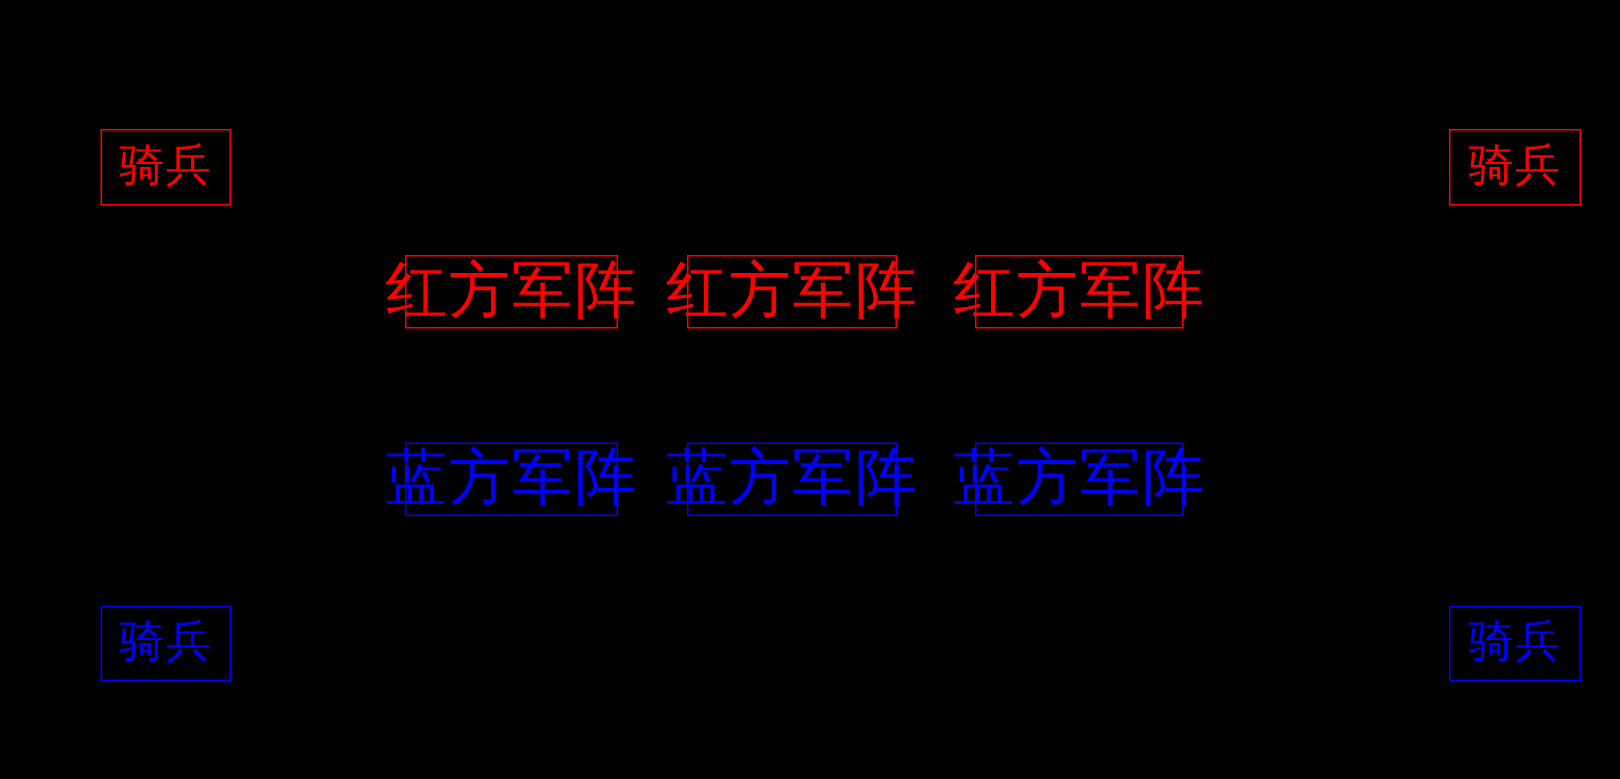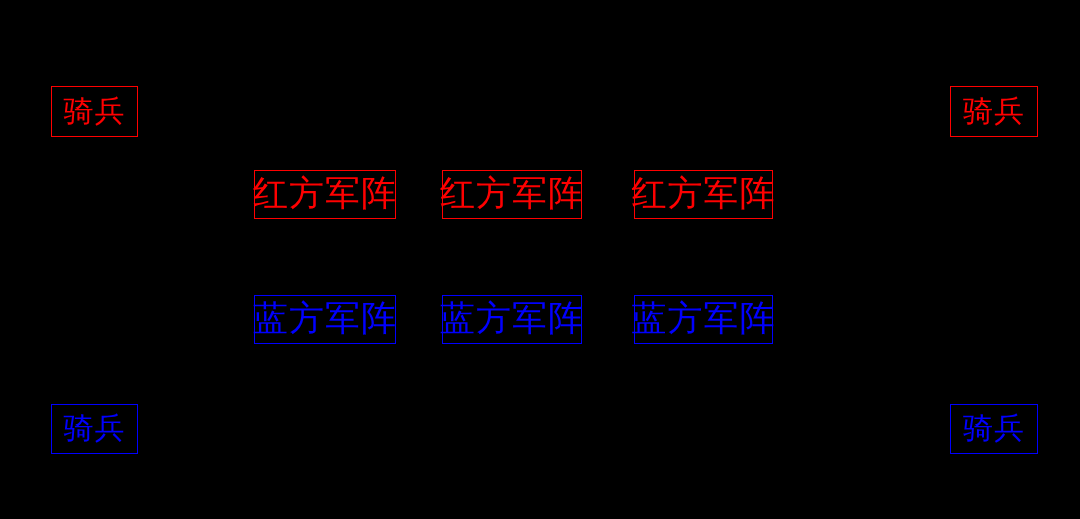--- a/index.html
+++ b/index.html
@@ -43,27 +43,27 @@
   }
   .side-blue {
     border-color: #0000FF;
     color: #0000FF;
     font-family: Liberation Serif, serif;
   }
   .type-cavalry {
     font-size: 30px;
   }
   .type-formation {
-    font-size: 35px;
+    font-size: 41px;
   }
 </style>
 </head>
 <body>
 
-<div id="battlefield" style="width: 989px; height: 519px; background: rgb(0, 0, 0);">
+<div id="battlefield" style="width: 989px; height: 519px; background: rgb(0, 0, 0); margin-left: 16px;">
     <div class="unit-box side-red type-cavalry" style="left: 51px; top: 86px; width: 87px; height: 51px; border-color: rgb(255, 0, 0); color: rgb(255, 0, 0);">
       <span class="unit-label">骑兵</span>
     </div>
     <div class="unit-box side-red type-cavalry" style="left: 950px; top: 86px; width: 88px; height: 51px; border-color: rgb(255, 0, 0); color: rgb(255, 0, 0);">
       <span class="unit-label">骑兵</span>
     </div>
     <div class="unit-box side-red type-formation" style="left: 254px; top: 170px; width: 142px; height: 49px; border-color: rgb(255, 0, 0); color: rgb(255, 0, 0);">
       <span class="unit-label">红方军阵</span>
     </div>
     <div class="unit-box side-red type-formation" style="left: 442px; top: 170px; width: 140px; height: 49px; border-color: rgb(255, 0, 0); color: rgb(255, 0, 0);">

